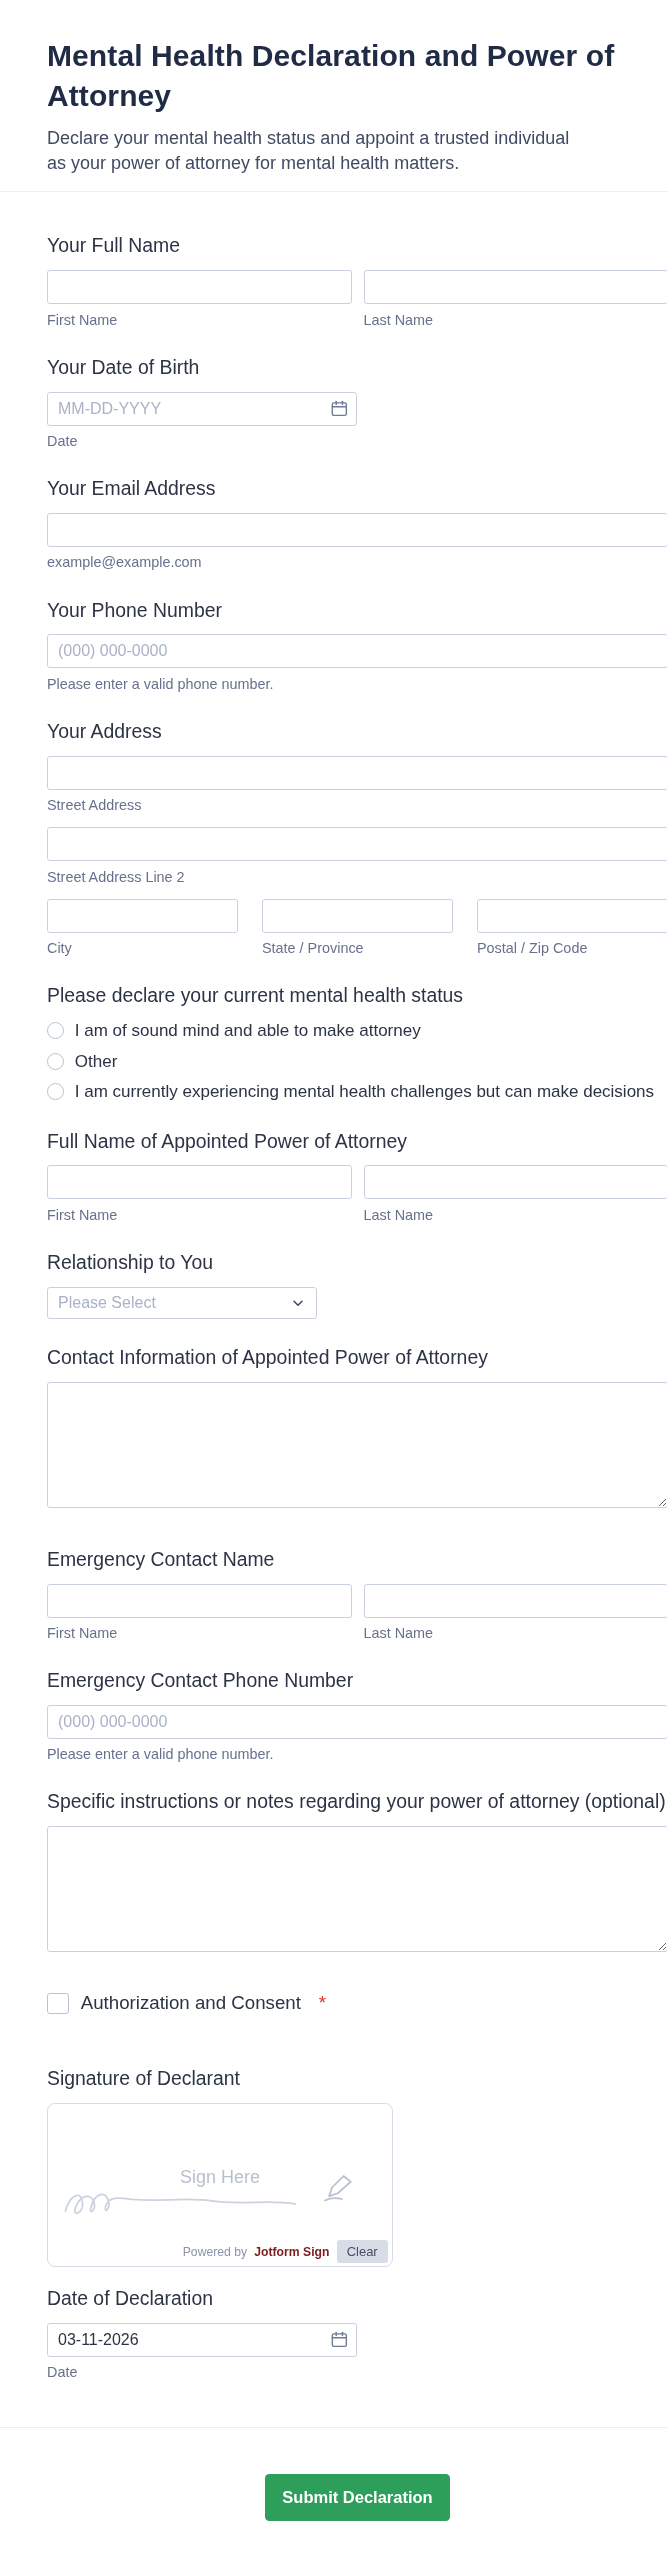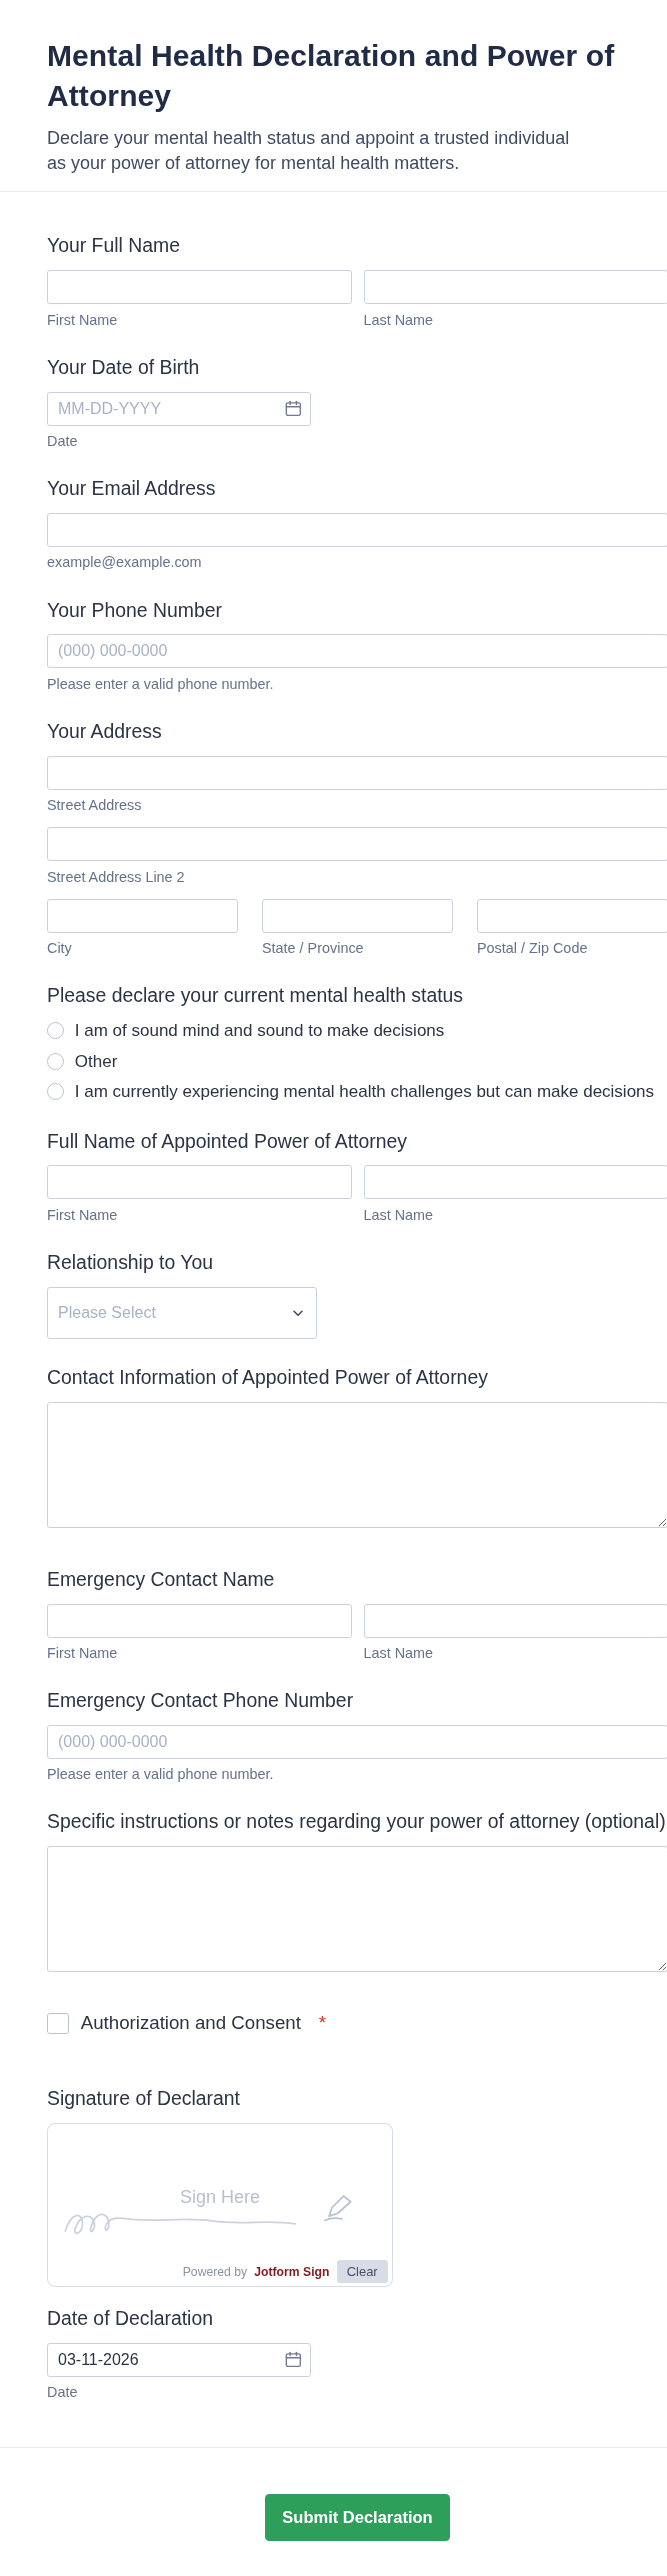--- a/index.html
+++ b/index.html
@@ -40,35 +40,35 @@
     display:block; width:100%; height:126px; border:1.4px solid #c9d0df; border-radius:2.9px;
     box-sizing:border-box; outline:none; resize:vertical; background:#fff;
     font-family:"Liberation Sans", sans-serif; font-size:16px; color:#2c3345; padding:8.6px 10px;
   }
   .sublabel { font-size:14.4px; color:#67718c; margin-top:7.2px; line-height:1.2; }
   .row2 { display:flex; gap:12px; }
   .row2 .col { flex:1; min-width:0; }
   .row3 { display:flex; gap:24px; }
   .row3 .col { flex:1; min-width:0; }
   .inner-gap { height:13px; }
-  .w-med { width:264px; }
+  .w-med { width:310px; }
   .datewrap { position:relative; }
   .datewrap .cal {
     position:absolute; right:8.6px; top:7.2px; width:18.7px; height:18.7px; cursor:pointer;
   }
   
   .opt { display:flex; align-items:center; gap:10.8px; margin-bottom:9.3px; cursor:pointer; }
   .radio {
     width:17px; height:17px; border:1.4px solid #b9c2d2; border-radius:50%;
     background:#fff; flex:none; box-sizing:border-box;
   }
   .opt-label { font-size:17px; color:#2c3345; line-height:1.25; }
   
   .selectbox {
-    width:270px; height:52px; border:1.4px solid #c9d0df; border-radius:2.9px;
+    width:270px; height:32px; border:1.4px solid #c9d0df; border-radius:2.9px;
     display:flex; align-items:center; justify-content:space-between;
     padding:0 10px; box-sizing:border-box; background:#fff; cursor:pointer;
   }
   .select-placeholder { font-size:16px; color:#a9b2c6; }
   
   .check-row { display:flex; align-items:center; gap:12.2px; margin-bottom:53px; }
   .checkbox {
     width:21.5px; height:21.5px; border:1.4px solid #b9c2d2; border-radius:2.9px;
     background:#fff; box-sizing:border-box; flex:none; cursor:pointer;
   }
@@ -184,21 +184,21 @@
           <input class="text" type="text" style="">
           <div class="sublabel">Postal / Zip Code</div>
         </div>
       </div>
     </section>
 
     <section class="q">
       <div class="q-label">Please declare your current mental health status</div>
       <div class="opt">
         <span class="radio"></span>
-        <span class="opt-label">I am of sound mind and sound to make decisions</span>
+        <span class="opt-label">I am of sound mind and able to make attorney</span>
       </div>
       <div class="opt">
         <span class="radio"></span>
         <span class="opt-label">Other</span>
       </div>
       <div class="opt">
         <span class="radio"></span>
         <span class="opt-label">I am currently experiencing mental health challenges but can make decisions</span>
       </div>
     </section>

